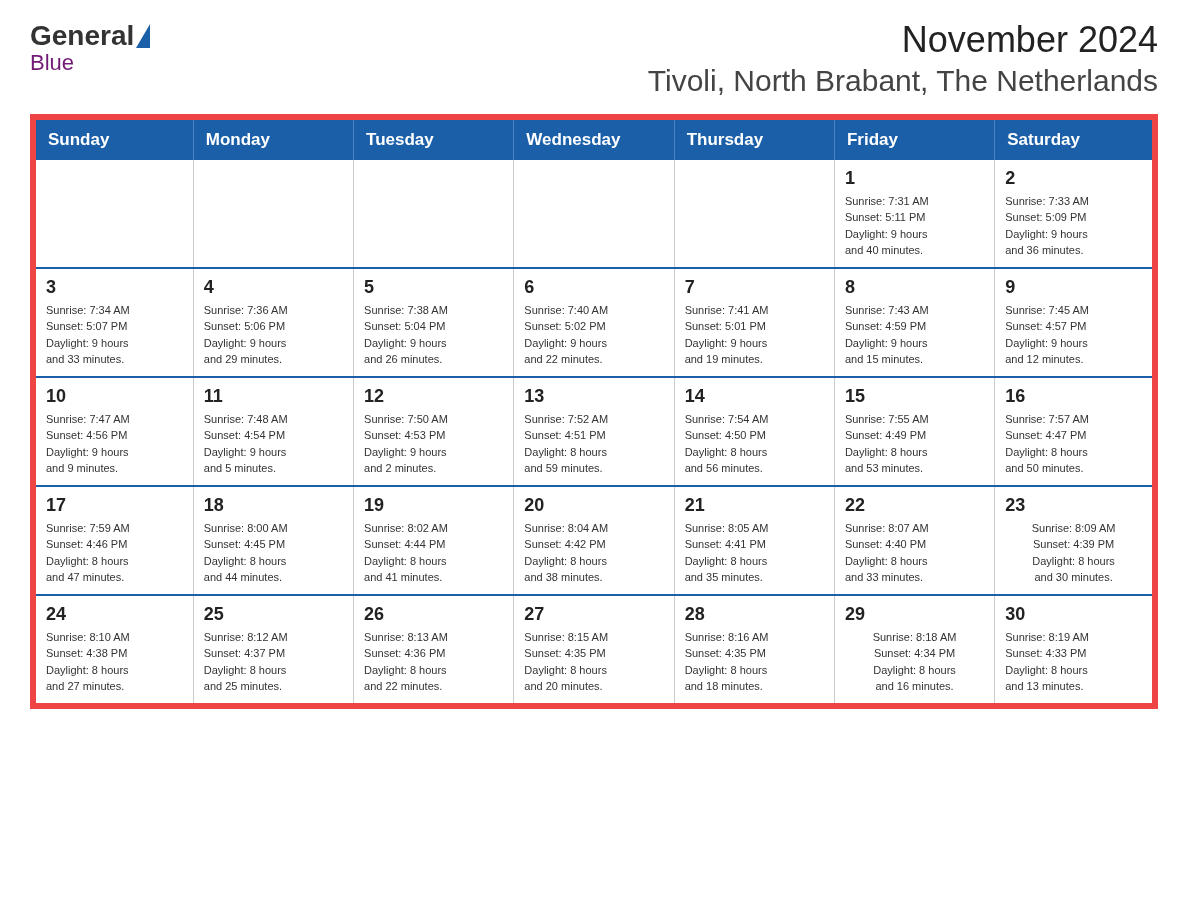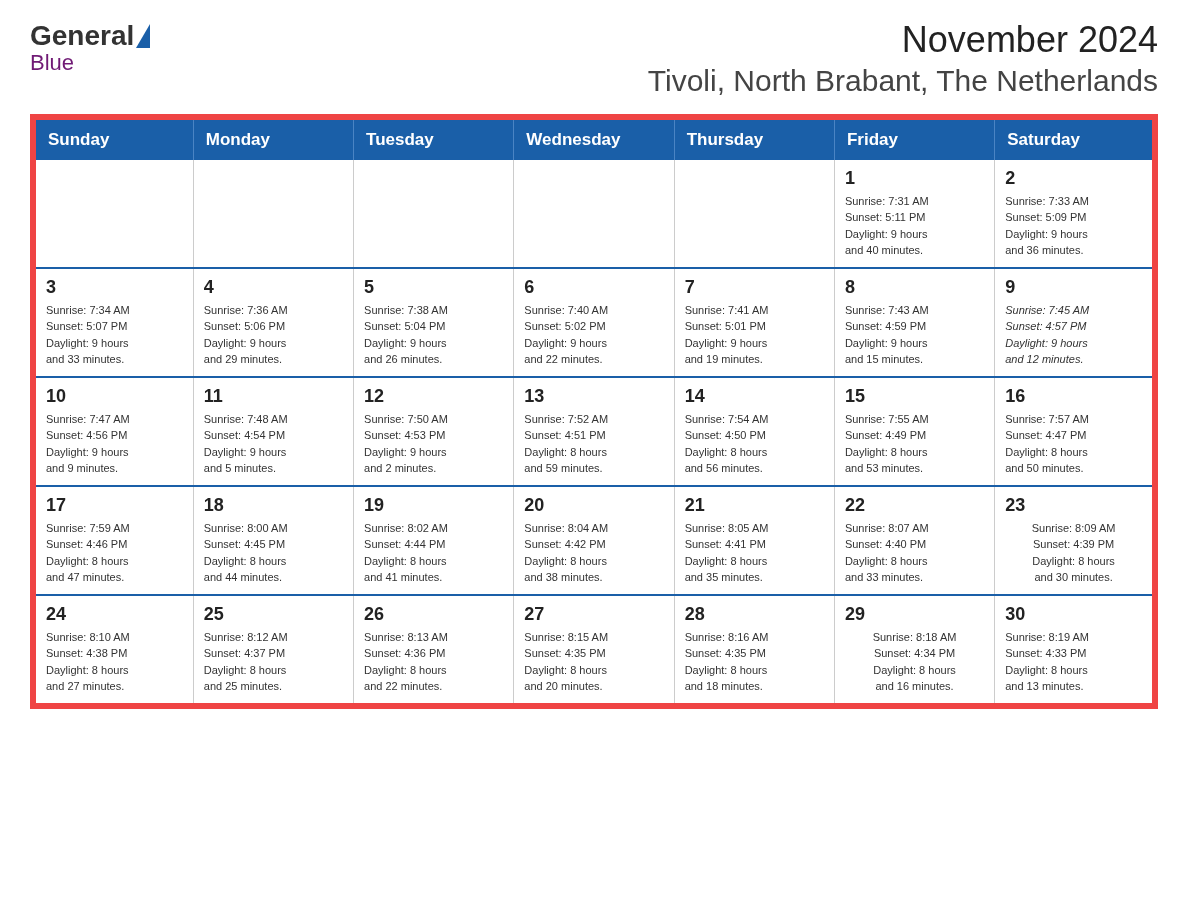--- a/index.html
+++ b/index.html
@@ -190,21 +190,21 @@
         </td>
         <td>
           <div class="day-number">8</div>
           <div class="day-info" style="white-space: pre-line;">Sunrise: 7:43 AM
 Sunset: 4:59 PM
 Daylight: 9 hours
 and 15 minutes.</div>
         </td>
         <td>
           <div class="day-number">9</div>
-          <div class="day-info" style="white-space: pre-line; font-style: italic;">Sunrise: 7:45 AM
+          <div class="day-info" style="white-space: pre-line;">Sunrise: 7:45 AM
 Sunset: 4:57 PM
 Daylight: 9 hours
 and 12 minutes.</div>
         </td>
       </tr>
       <tr>
         <td>
           <div class="day-number">10</div>
           <div class="day-info" style="white-space: pre-line;">Sunrise: 7:47 AM
 Sunset: 4:56 PM

